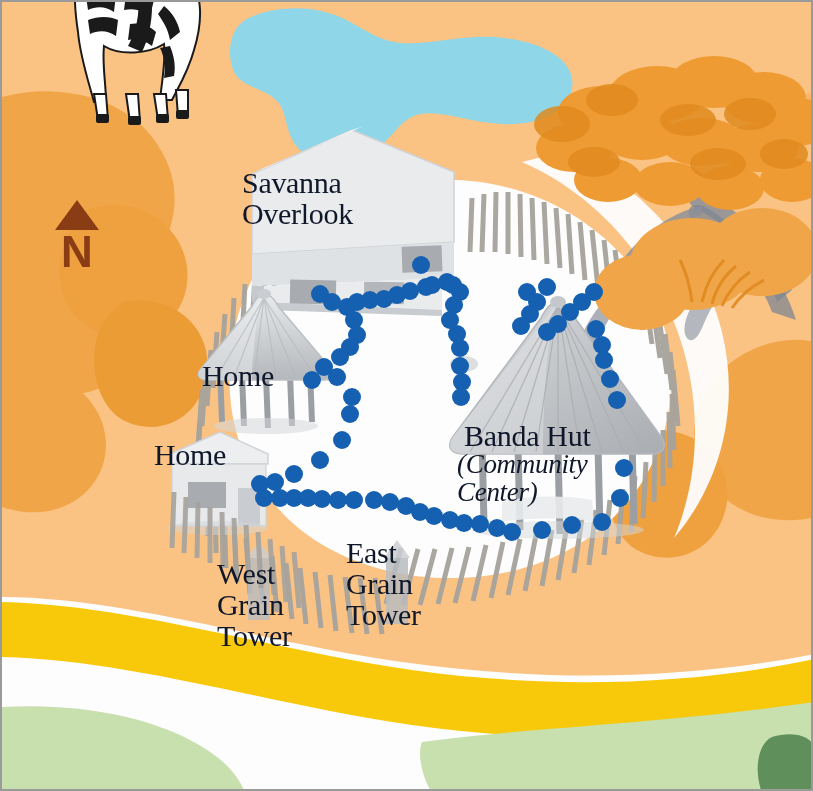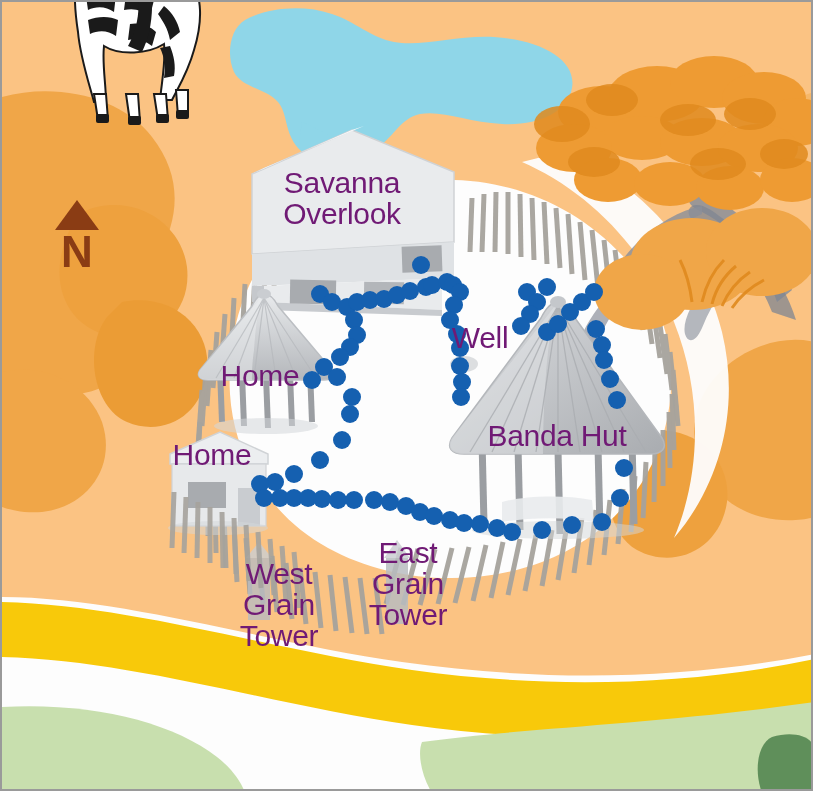--- a/index.html
+++ b/index.html
@@ -19,25 +19,25 @@
   }
   #map-svg {
     position: absolute;
     left: 0; top: 0;
     width: 813px;
     height: 791px;
     display: block;
   }
   .map-label {
     position: absolute;
-    color: #701a75;
-    font-family: Liberation Sans, sans-serif;
+    color: #0f172a;
+    font-family: Liberation Serif, serif;
     font-size: 30px;
     line-height: 1.04;
-    text-align: center;
+    text-align: left;
     white-space: pre;
     pointer-events: none;
     font-weight: 400;
     letter-spacing: -0.3px;
   }
   .map-label.italic { font-style: italic; font-size: 27px; }
   .compass {
     position: absolute;
     text-align: center;
     color: #8a3c14;
@@ -499,24 +499,25 @@
     </g>
   </svg>
 
   <div class="map-label" style="left:240px; top:165px; width:200px;">Savanna
 Overlook</div>
 
   <div class="map-label" style="left:200px; top:358px; width:116px;">Home</div>
 
   <div class="map-label" style="left:152px; top:437px; width:116px;">Home</div>
 
-  <div class="map-label" style="left:436px; top:320px; width:84px;">Well</div>
 
   <div class="map-label" style="left:462px; top:418px; width:186px;">Banda Hut</div>
 
+  <div class="map-label italic" style="left:455px; top:448px; width:186px;">(Community
+Center)</div>
 
   <div class="map-label" style="left:215px; top:556px; width:124px;">West
 Grain
 Tower</div>
 
   <div class="map-label" style="left:344px; top:535px; width:124px;">East
 Grain
 Tower</div>
 
   <div class="compass" style="left:42px; top:198px; width:66px;">

